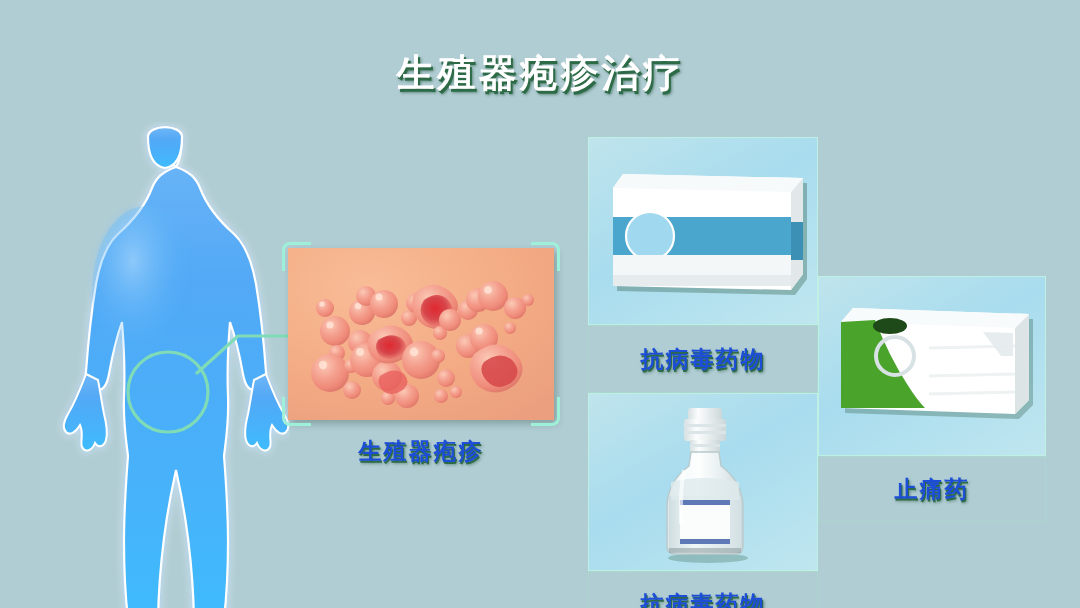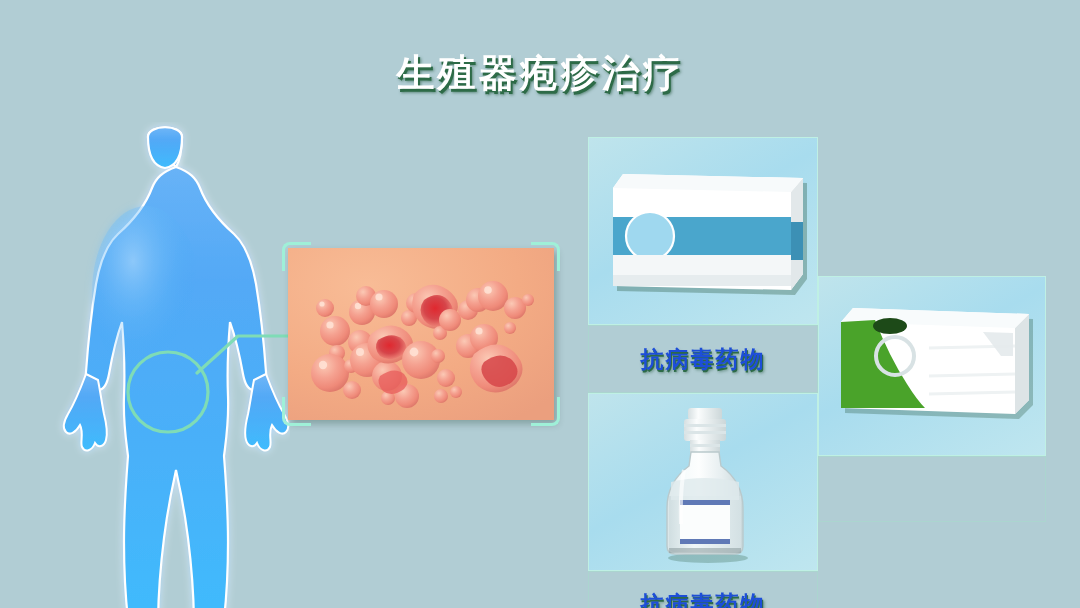--- a/index.html
+++ b/index.html
@@ -214,20 +214,21 @@
         <circle cx="227" cy="60" r="11" fill="url(#bl)"></circle>
         <circle cx="240" cy="52" r="6" fill="url(#bl)"></circle>
         <circle cx="222" cy="80" r="6" fill="url(#bl)"></circle>
       </g>
     </svg>
     <span class="brk tl"></span>
     <span class="brk tr"></span>
     <span class="brk bl"></span>
     <span class="brk br"></span>
   </div>
+  <div class="lbl" style="left:288px;top:392px;width:266px;">生殖器疱疹</div>
 
   <div class="tpanel" style="left:588px;top:93px;width:230px;height:188px;">
     <div class="art" style="left:12px;top:32px;">
       <svg width="206" height="130" viewBox="0 0 206 130">
         <g>
           <path d="M12 116 L190 120 L202 104 L202 8 L22 4 L12 18 Z" fill="#2f5c46" opacity=".35" transform="translate(4,5)"></path>
           <path d="M22 4 L202 8 L202 104 L190 120 L12 116 L12 18 Z" fill="#ffffff"></path>
           <path d="M202 8 L202 104 L190 120 L190 22 Z" fill="#e2e8ea"></path>
           <path d="M22 4 L202 8 L190 22 L12 18 Z" fill="#f7fafb"></path>
           <rect x="12" y="47" width="178" height="38" fill="#4aa6cc"></rect>
@@ -255,20 +256,21 @@
           <circle cx="62" cy="52" r="19" fill="none" stroke="#d8e2e4" stroke-width="4"></circle>
           <path d="M96 44 L182 42" stroke="#eef2f3" stroke-width="3" fill="none"></path>
           <path d="M96 72 L182 70" stroke="#eef2f3" stroke-width="3" fill="none"></path>
           <path d="M96 90 L182 88" stroke="#eef2f3" stroke-width="3" fill="none"></path>
           <path d="M150 28 L180 29 L180 52 L168 52 Z" fill="#e4eaec" opacity=".9"></path>
         </g>
       </svg>
     </div>
   </div>
   <div class="lbox" style="left:818px;top:412px;width:228px;height:66px;"></div>
+  <div class="lbl" style="left:818px;top:412px;width:228px;line-height:66px;">止痛药</div>
 
   <div class="tpanel" style="left:588px;top:349px;width:230px;height:178px;">
     <div class="art" style="left:62px;top:10px;">
       <svg width="110" height="162" viewBox="0 0 110 162">
         <defs>
           <linearGradient id="glass" x1="0" y1="0" x2="1" y2="0">
             <stop offset="0%" stop-color="#d8e4e6"></stop>
             <stop offset="16%" stop-color="#f4fafb"></stop>
             <stop offset="42%" stop-color="#fdfefe"></stop>
             <stop offset="72%" stop-color="#e6eef0"></stop>

